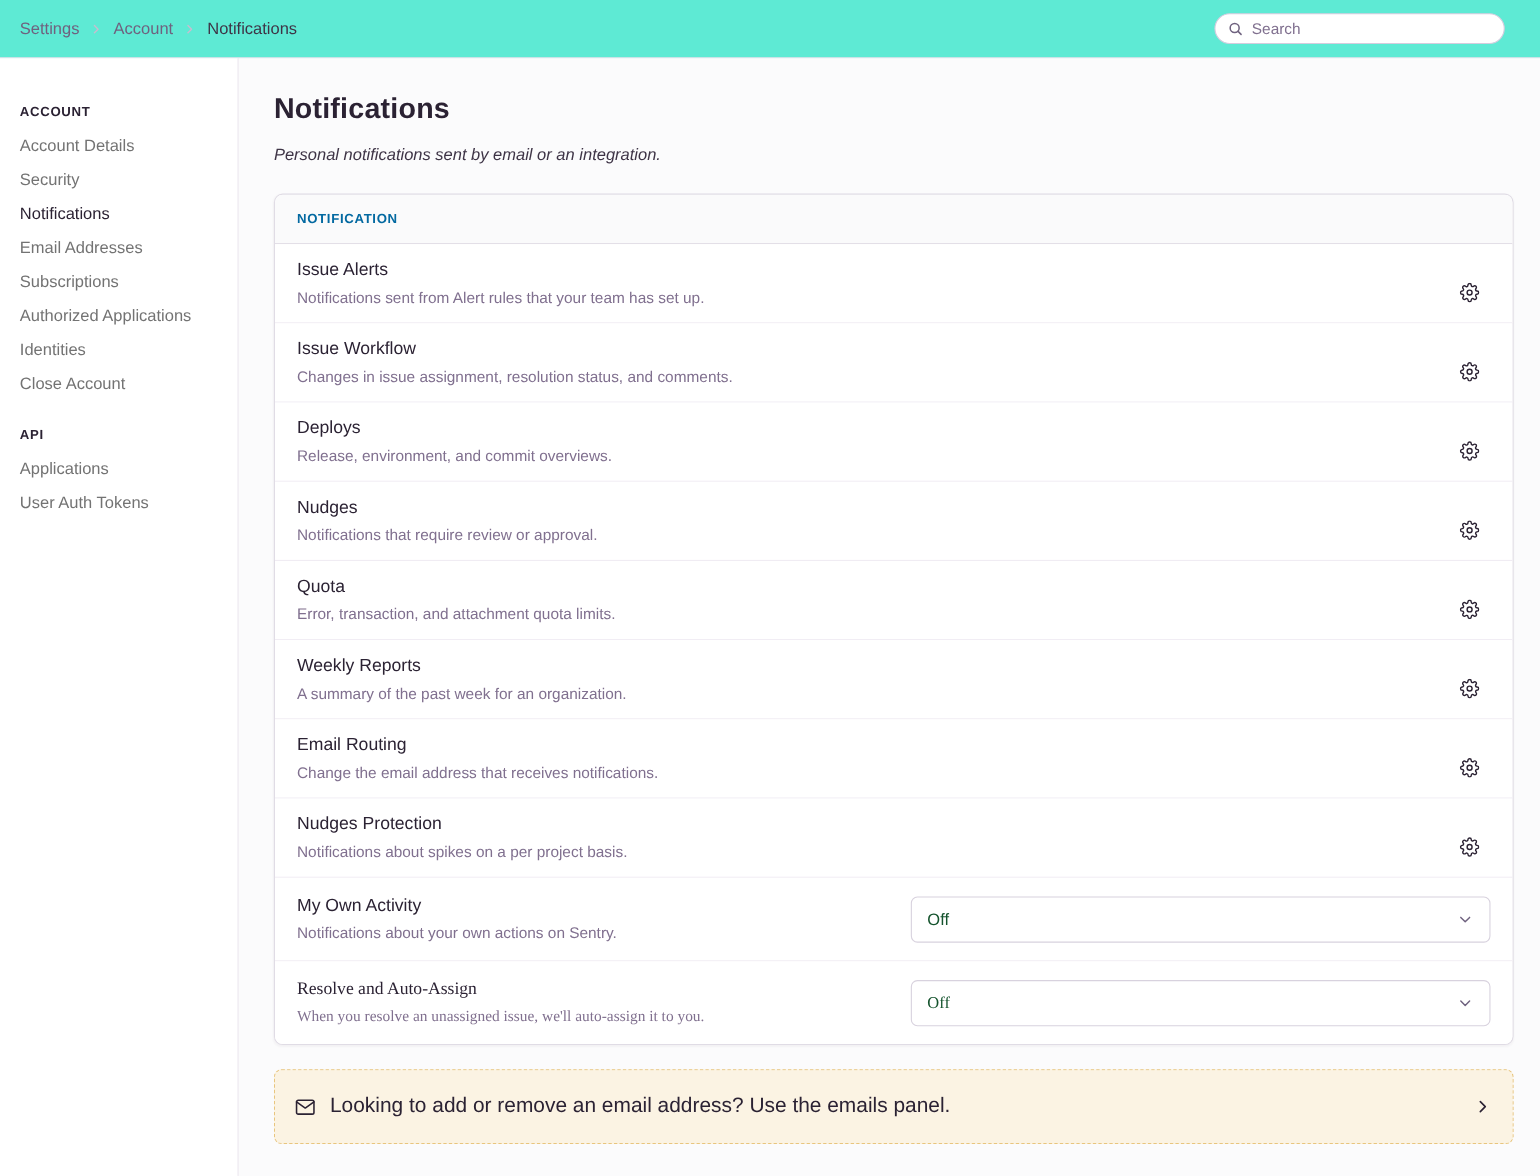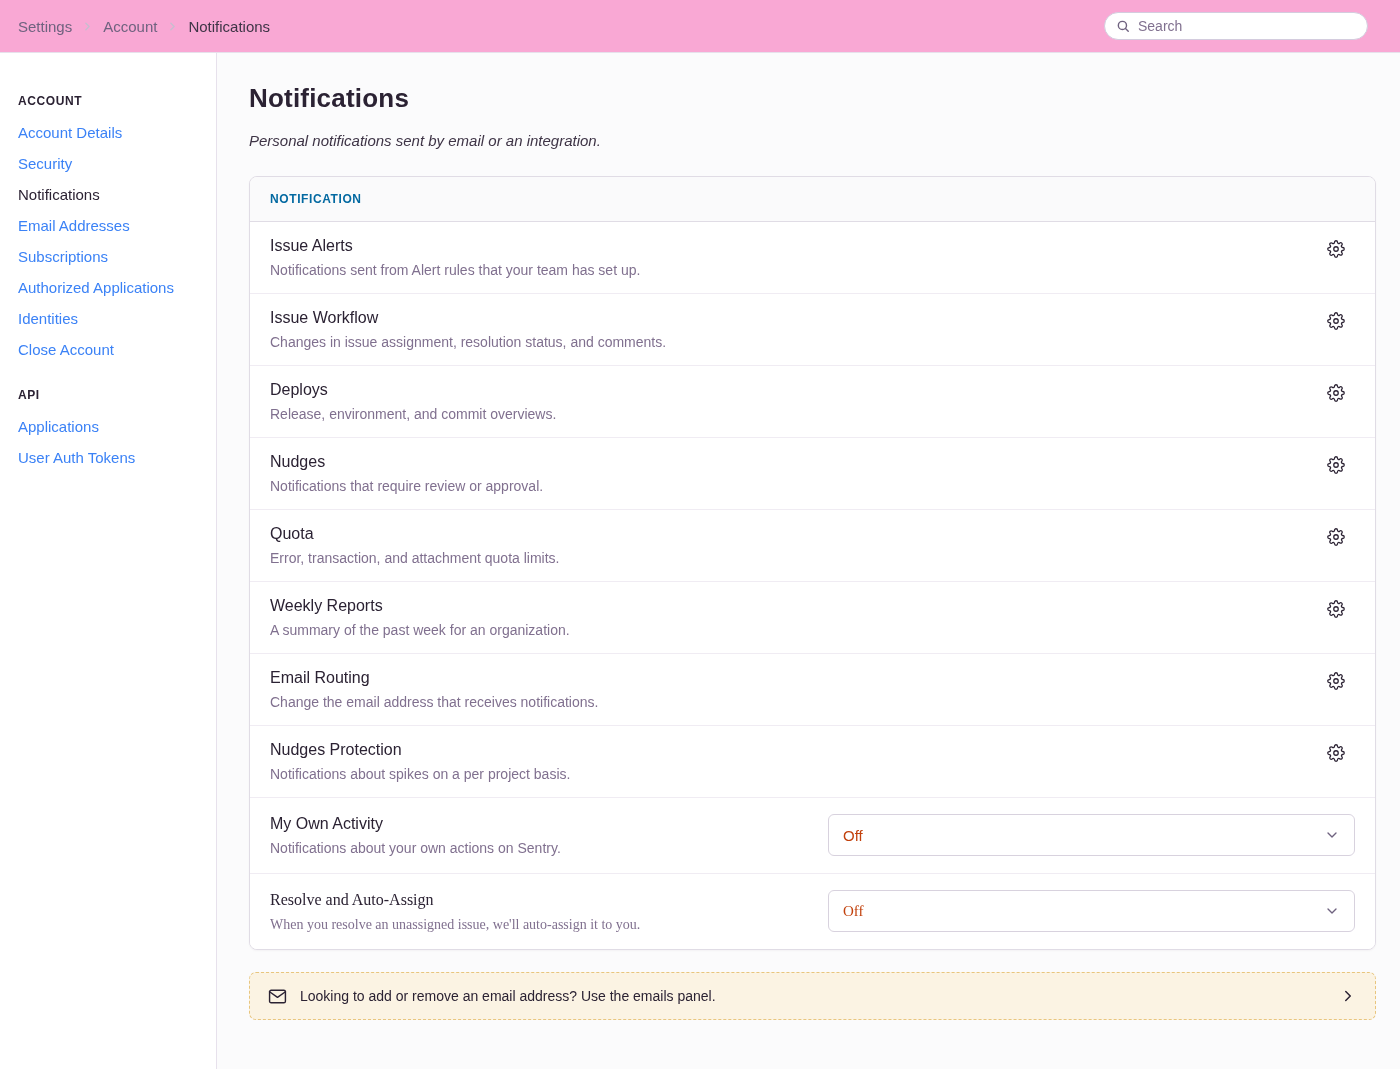--- a/index.html
+++ b/index.html
@@ -7,21 +7,21 @@
   body {
     width: 1400px; height: 1069px;
     font-family: "Liberation Sans", "DejaVu Sans", sans-serif;
     color: #2B2233; background: #FFFFFF;
     -webkit-font-smoothing: antialiased;
   }
   a { text-decoration: none; }
 
   
   .topbar {
-    height: 53px; background: #f9a8d4;
+    height: 53px; background: #5eead4;
     border-bottom: 1px solid #E7E1EC;
     display: flex; align-items: center; justify-content: space-between;
     padding: 0 32px 0 18px;
   }
   .breadcrumb { display: flex; align-items: center; gap: 9px; font-size: 15px; }
   .crumb { color: #6F627F; cursor: pointer; }
   .crumb-current { color: #3E3446; }
   .crumb-sep { display: flex; align-items: center; }
 
   .search { position: relative; display: flex; align-items: center; }
@@ -41,21 +41,21 @@
     width: 217px; flex-shrink: 0; background: #fff;
     border-right: 1px solid #E7E1EC;
     padding: 41px 10px 0 18px;
   }
   .side-title {
     font-size: 12px; font-weight: bold; letter-spacing: 0.6px;
     color: #2B2233; margin-bottom: 16px;
   }
   .side-link {
     display: block; font-size: 15px; line-height: 17px;
-    color: #3b82f6; margin-bottom: 14px; cursor: pointer;
+    color: #737373; margin-bottom: 14px; cursor: pointer;
   }
   .side-link.active { color: #2B2233; }
   .side-section.api { margin-top: 30px; }
 
   .main {
     flex: 1; background: #FBFBFC;
     padding: 30px 24px 0 32px; overflow: hidden;
   }
   .page-title {
     font-size: 26px; font-weight: bold; color: #2B2233;
@@ -68,45 +68,45 @@
     background: #fff; border: 1px solid #E0DCE5; border-radius: 8px;
     box-shadow: 0 1px 2px rgba(43,34,51,0.04);
     overflow: hidden;
   }
   .panel-header {
     background: #FAFAFB; padding: 15px 20px;
     font-size: 12px; font-weight: bold; letter-spacing: 0.6px;
     color: #0369a1; border-bottom: 1px solid #E0DCE5;
   }
   .row {
-    display: flex; align-items: flex-start; justify-content: space-between;
+    display: flex; align-items: flex-end; justify-content: space-between;
     padding: 14px 20px; border-bottom: 1px solid #F0ECF3; background: #fff;
   }
   .row:last-child { border-bottom: none; font-family: Liberation Serif, serif; }
   .row-title { font-size: 16px; line-height: 20px; color: #2B2233; }
   .row-desc { font-size: 14px; line-height: 17px; color: #80708F; margin-top: 6px; }
   .gear-btn {
     background: none; border: none; padding: 4px; margin-right: 6px;
     cursor: pointer; display: flex; align-items: center;
   }
   .select-row { padding: 16px 20px; }
   .select-row .row-left { flex: 1; }
   .select {
     width: 527px; height: 42px; flex-shrink: 0;
     border: 1px solid #D8D2DE; border-radius: 6px; background: #fff;
     display: flex; align-items: center; justify-content: space-between;
-    padding: 0 14px; font-size: 15px; color: #c2410c; cursor: pointer;
+    padding: 0 14px; font-size: 15px; color: #14532d; cursor: pointer;
   }
 
   
   .alert {
-    margin-top: 22px; height: 48px;
+    margin-top: 22px; height: 68px;
     background: #FBF3E3; border: 1px dashed #E8C57E; border-radius: 7px;
     display: flex; align-items: center; gap: 13px;
-    padding: 0 18px; font-size: 14px; color: #2B2233; cursor: pointer;
+    padding: 0 18px; font-size: 19px; color: #2B2233; cursor: pointer;
   }
   .alert .chev { margin-left: auto; display: flex; }
 </style>
 </head>
 <body>
 
 <header class="topbar">
   <nav class="breadcrumb">
     <a class="crumb">Settings</a>
     <span class="crumb-sep">

